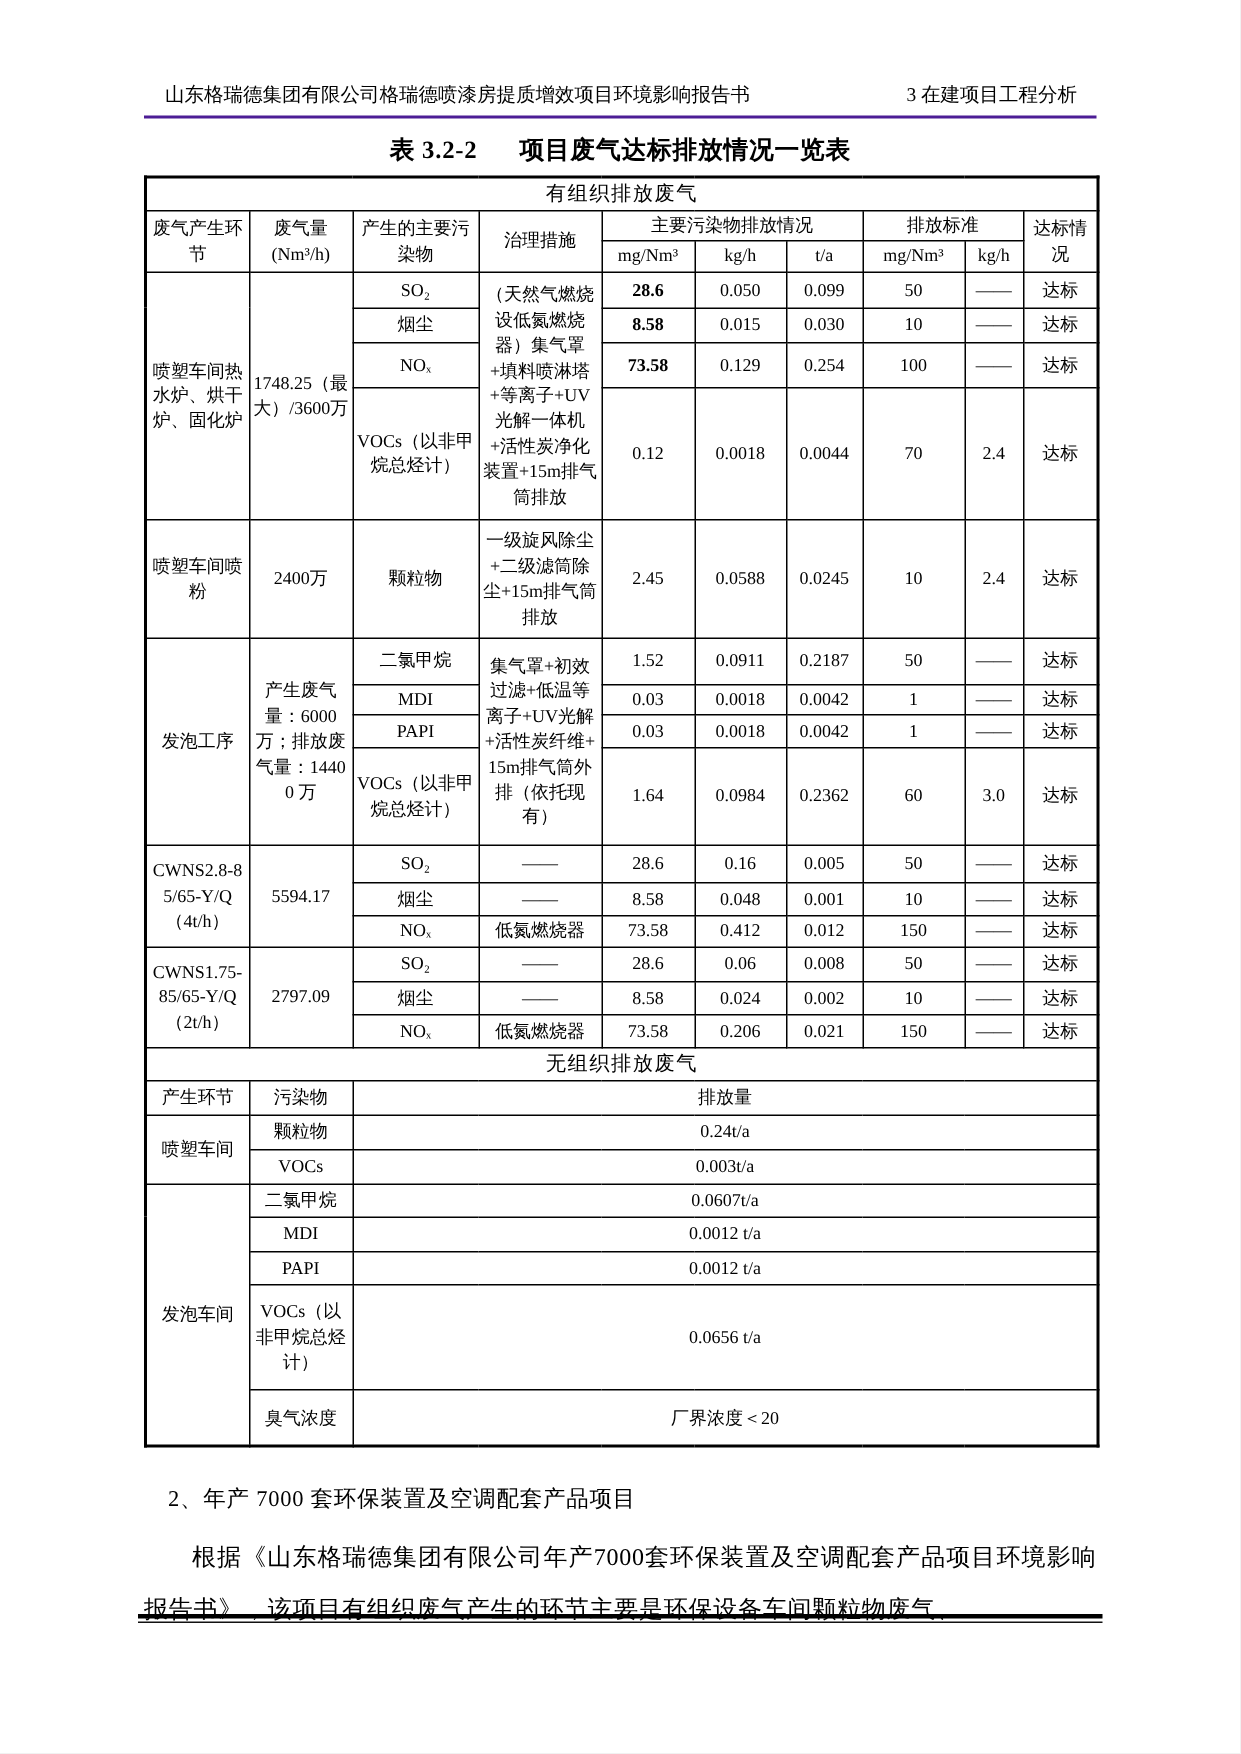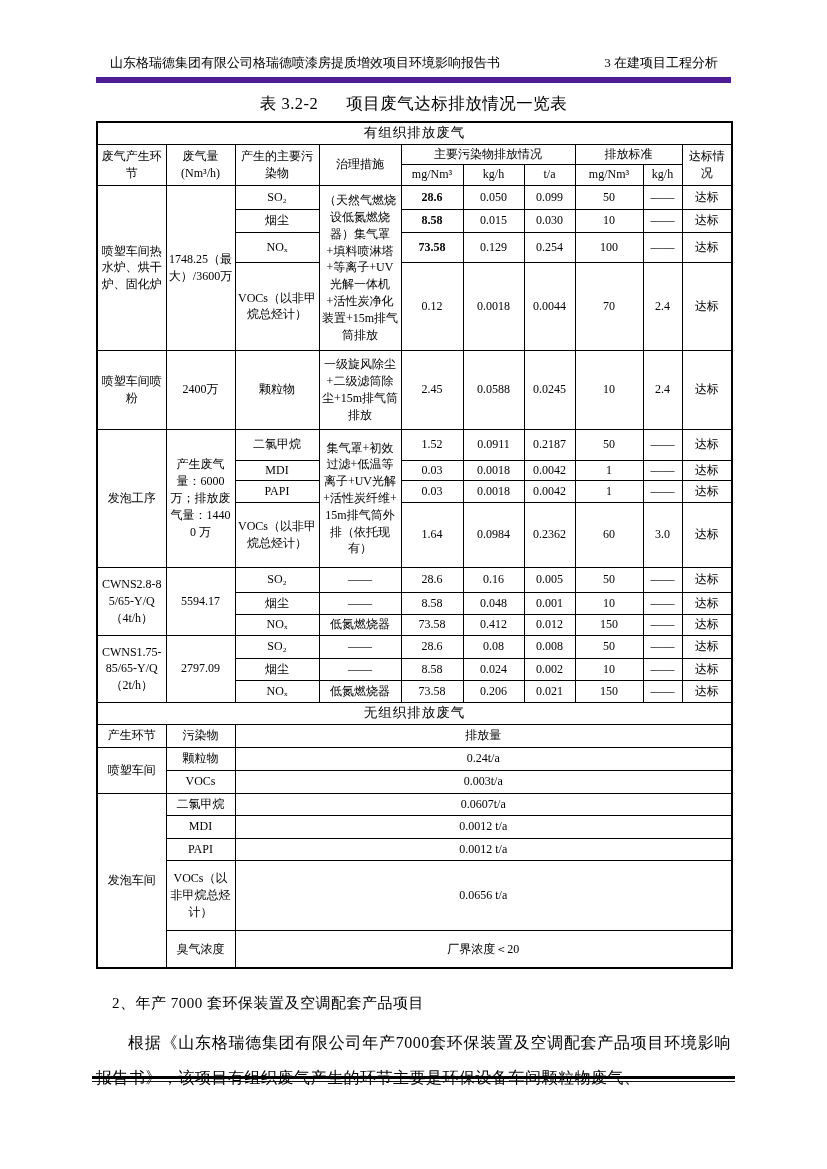--- a/index.html
+++ b/index.html
@@ -6,23 +6,23 @@
   .page {
     position:relative; width:827px; height:1169px; margin:0 auto;
     background:#ffffff; color:#000;
     font-family:"Liberation Serif","DejaVu Serif",serif;
     overflow:hidden;
   }
   .content { width:635px; margin-left:96px; }
   .page-header {
     display:flex; justify-content:space-between; align-items:flex-end;
     margin-top:54px; padding:0 13px 5px 14px;
-    border-bottom:6px solid #4c1d95; font-size:13px;
-  }
-  .caption { text-align:center; font-weight:normal; font-size:16.5px; margin:10px 0 6px 0; letter-spacing:0.5px; }
+    border-bottom:2px solid #4c1d95; font-size:13px;
+  }
+  .caption { text-align:center; font-weight:bold; font-size:16.5px; margin:10px 0 6px 0; letter-spacing:0.5px; }
   .caption-label { margin-right:28px; }
   table.main {
     border-collapse:collapse; width:635px; table-layout:fixed;
     border:2px solid #000; font-size:12px;
   }
   table.main td {
     border:1px solid #000; text-align:center; vertical-align:middle;
     padding:1px 2px; line-height:1.4; overflow:hidden; word-break:break-all;
   }
   .section-row td { font-weight:normal; font-size:13.5px; letter-spacing:1px; }
@@ -217,21 +217,21 @@
         <td>——</td>
         <td>达标</td>
       </tr>
 
       <tr style="height:23px">
         <td rowspan="3">CWNS1.75-85/65-Y/Q（2t/h）</td>
         <td rowspan="3">2797.09</td>
         <td>SO₂</td>
         <td>——</td>
         <td>28.6</td>
-        <td>0.08</td>
+        <td>0.06</td>
         <td>0.008</td>
         <td>50</td>
         <td>——</td>
         <td>达标</td>
       </tr>
       <tr style="height:22px">
         <td>烟尘</td>
         <td>——</td>
         <td>8.58</td>
         <td>0.024</td>

